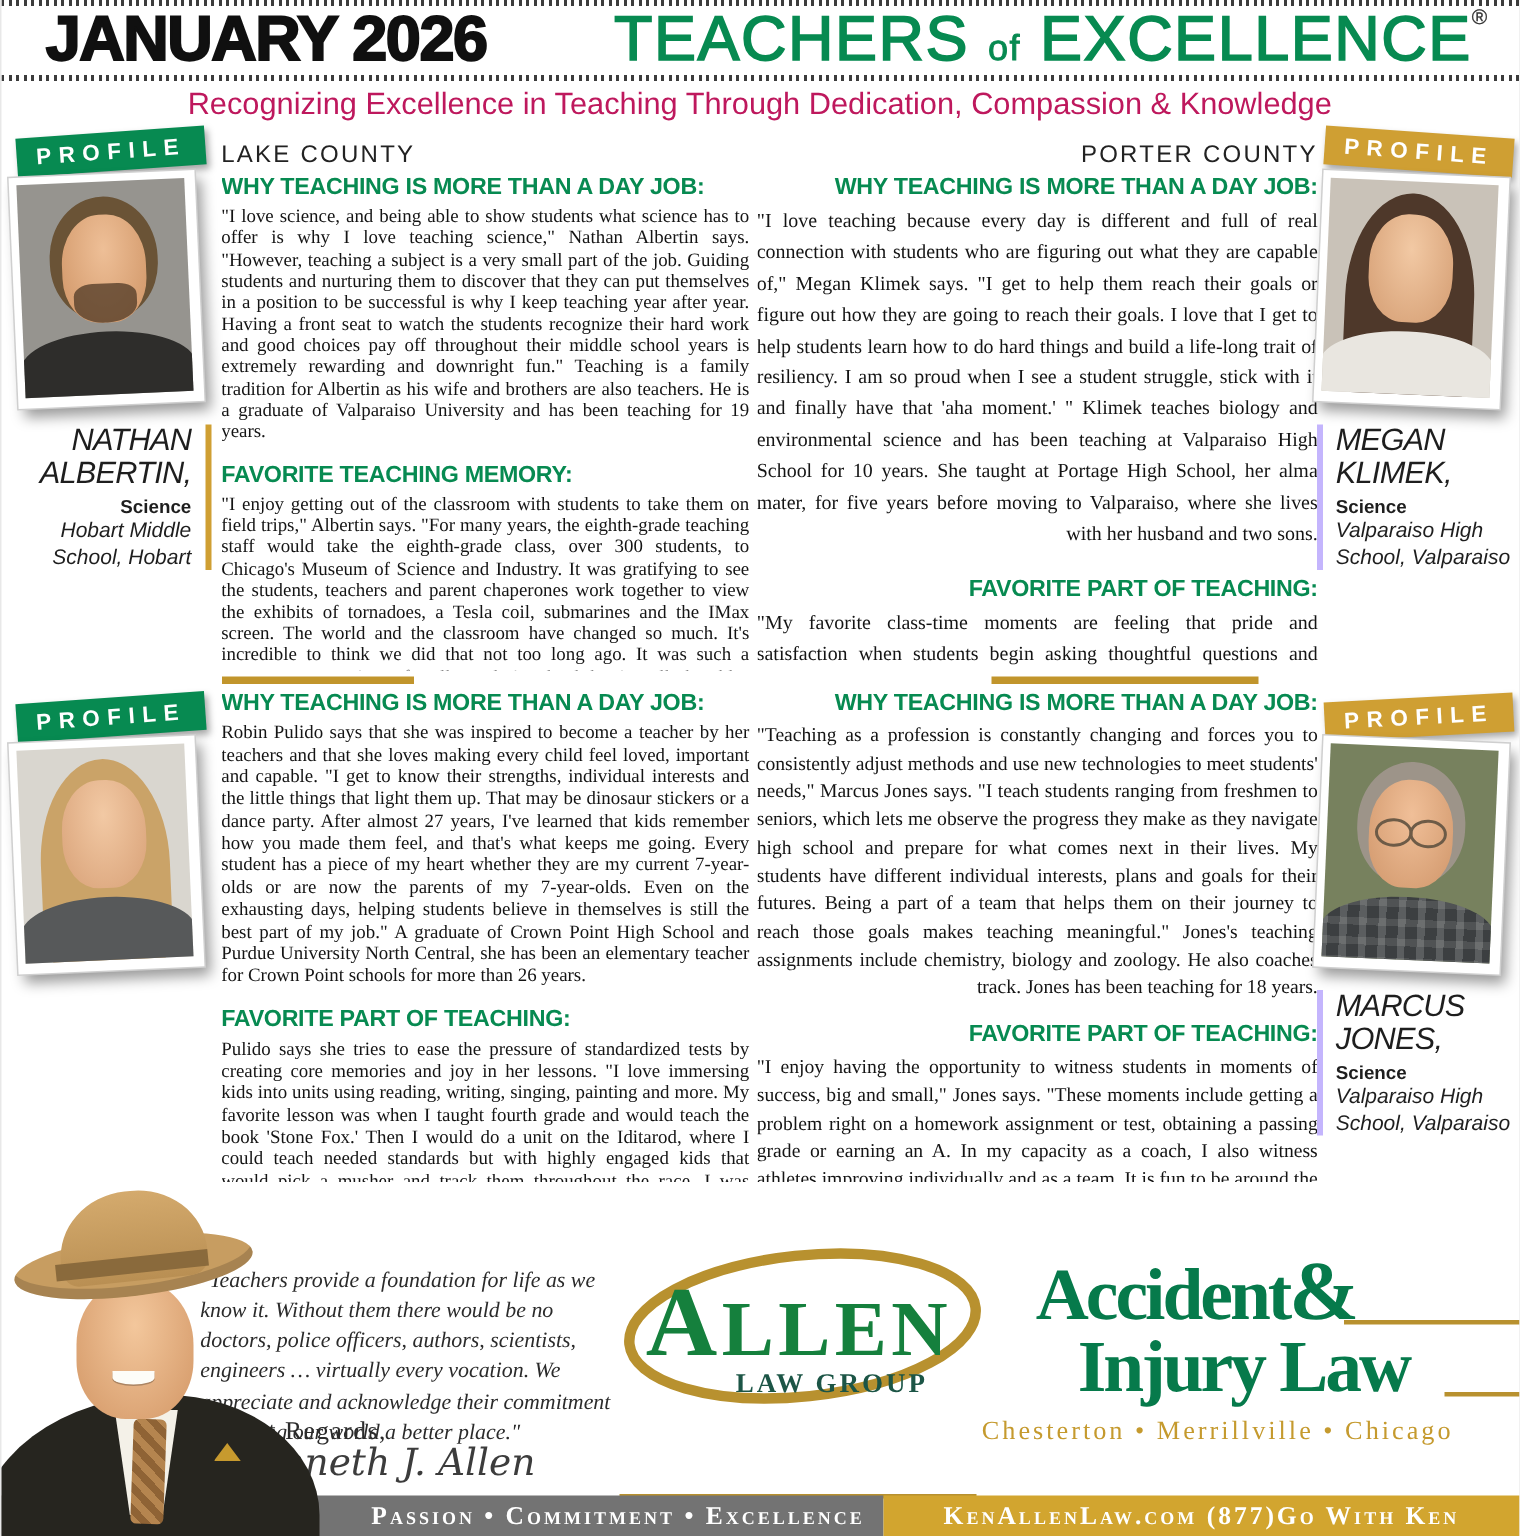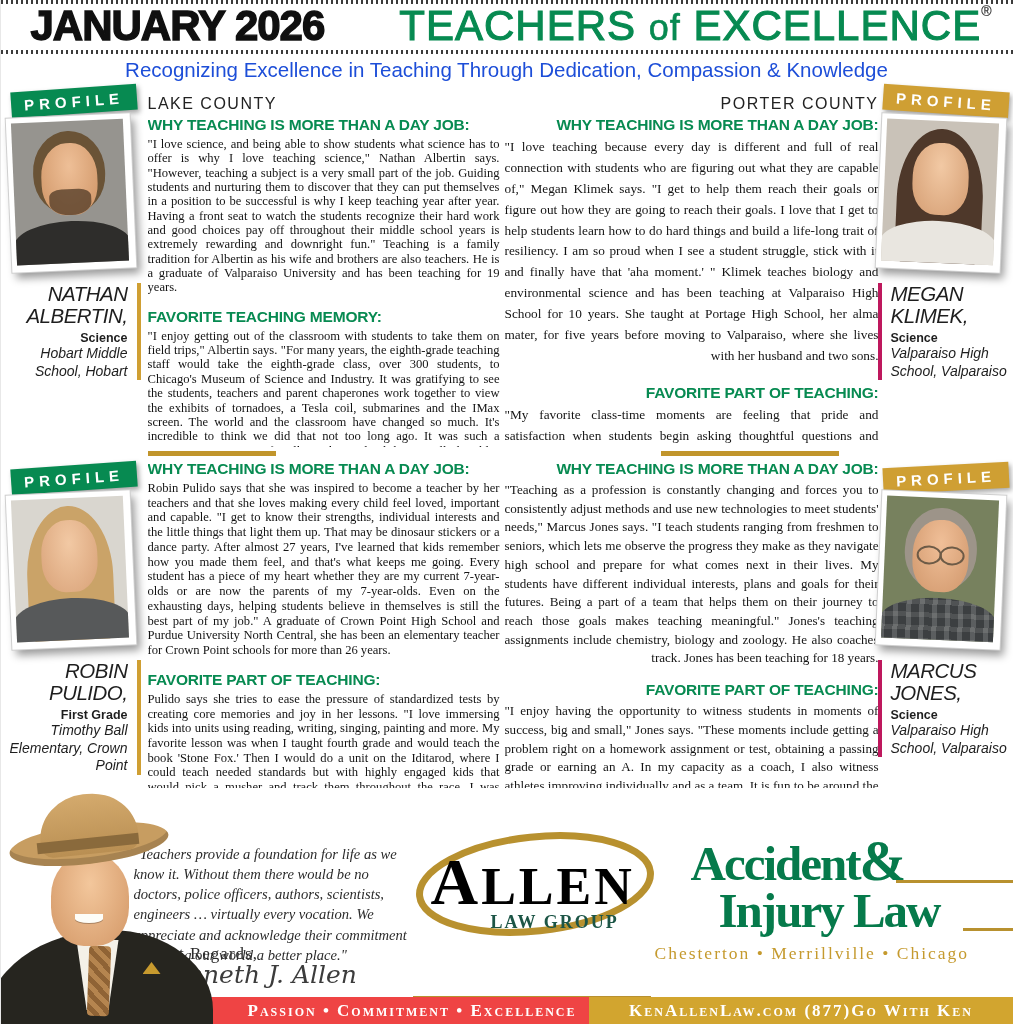--- a/index.html
+++ b/index.html
@@ -15,24 +15,24 @@
   .dotted.top { top:0; }
   .dotted.second { top:50px; }
 
   
   .header-row { position:absolute; top:5px; left:0; right:0; height:45px;
     display:flex; justify-content:space-between; align-items:flex-end; padding:0 20px 0 30px; }
   .issue { font-family:"Liberation Sans",sans-serif; font-weight:700; font-size:42px;
     letter-spacing:-1px; color:#101010; -webkit-text-stroke:1.4px #101010; }
   .brand-title { font-family:"Liberation Sans",sans-serif; font-weight:400; font-size:42px;
     color:#078a51; -webkit-text-stroke:1.1px #078a51; letter-spacing:1px; white-space:nowrap; }
-  .brand-title .of { font-size:36px; -webkit-text-stroke:0.6px #078a51; }
+  .brand-title .of { font-size:24px; -webkit-text-stroke:0.6px #078a51; }
   .brand-title sup { font-size:14px; -webkit-text-stroke:0.2px #333; color:#333; vertical-align:24px; }
   .tagline { position:absolute; top:58px; left:0; right:0; text-align:center;
-    font-family:"Liberation Sans",sans-serif; font-size:20.5px; color:#1d4ed8; }
+    font-family:"Liberation Sans",sans-serif; font-size:20.5px; color:#be185d; }
 
   
   .rail { position:absolute; width:143px; }
   .rail-left  { left:2px; }
   .rail-right { right:1px; }
   .banner { display:inline-block; padding:5px 13px 4px; color:#fff;
     font-family:"Liberation Sans",sans-serif; font-size:15px; font-weight:700;
     letter-spacing:5px; box-shadow:2px 3px 5px rgba(0,0,0,.35); }
   .banner.green { background:#078a51; }
   .banner.gold  { background:#cf9f33; }
@@ -58,21 +58,21 @@
     width:21px; height:15px; border:2.5px solid #6d5b47; border-radius:50%; }
   .glasses .p-face::before { left:4px; } .glasses .p-face::after { right:4px; }
   .p-torso { position:absolute; bottom:-4px; left:-2px; width:116px; height:46px;
     border-radius:50% 50% 0 0; background:var(--shirt); }
   .plaid .p-torso { background-image:
     repeating-linear-gradient(90deg, rgba(255,255,255,.16) 0 5px, transparent 5px 13px),
     repeating-linear-gradient(0deg, rgba(255,255,255,.10) 0 5px, transparent 5px 13px); }
 
   .caption { margin-top:13px; font-family:"Liberation Sans",sans-serif; color:#1e1e1e; }
   .rail-left  .caption { text-align:right; margin-right:5px; border-right:4px solid #cf9f33; padding-right:9px; }
-  .rail-right .caption { text-align:left;  margin-left:9px;  border-left:4px solid #be185d;  padding-left:9px; }
+  .rail-right .caption { text-align:left;  margin-left:9px;  border-left:4px solid #c4b5fd;  padding-left:9px; }
   .pname { font-style:italic; font-size:20.5px; line-height:1.08; letter-spacing:-0.5px; }
   .psub  { font-weight:700; font-size:12.5px; margin-top:4px; }
   .pschool { font-style:italic; font-size:14px; line-height:1.25; }
 
   
   .art { position:absolute; overflow:hidden; }
   #art-nathan { left:147px; top:95px;  width:352px; height:352px; }
   #art-klimek { left:504px; top:95px;  width:374px; height:352px; text-align:right; }
   #art-robin  { left:147px; top:460px; width:352px; height:328px; }
   #art-jones  { left:504px; top:460px; width:374px; height:328px; text-align:right; }
@@ -96,42 +96,42 @@
   .quote { position:absolute; left:133px; top:56px; width:286px;
     font-style:italic; font-size:14.6px; line-height:1.38; color:#2b2b2b; }
   .regards { position:absolute; left:150px; top:156px; width:210px; text-align:left;
     font-size:17px; letter-spacing:1px; color:#2b2b2b; }
   .signature { position:absolute; left:140px; top:172px; width:230px; text-align:center;
     font-family:"DejaVu Serif",serif; font-style:italic; font-size:25px; color:#3c3c3c; }
 
   .allen { position:absolute; left:406px; top:40px; width:250px; height:196px; }
   .allen svg { position:absolute; left:0; top:4px; }
   .allen-word { position:absolute; left:24px; top:16px; font-family:"Liberation Serif",serif;
-    font-weight:700; font-size:52px; color:#000000; letter-spacing:3px; }
+    font-weight:700; font-size:52px; color:#15803d; letter-spacing:3px; }
   .allen-word::first-letter { font-size:66px; }
   .lawgroup { position:absolute; left:84px; top:84px; font-weight:700; font-size:18px;
     color:#1c5546; letter-spacing:2px; }
   .injury { position:absolute; left:6px; top:168px; width:238px; text-align:center;
     font-size:20px; color:#1c5546; letter-spacing:4px;
     border-top:3px solid #b8912f; border-bottom:3px solid #b8912f; padding:2px 0 3px; }
 
   .aul { position:absolute; left:690px; top:48px; width:323px; color:#067a4b;
     font-family:"Liberation Serif",serif; }
   .aul-line1, .aul-line2 { font-weight:700; font-size:49px; line-height:0.92; letter-spacing:-2px; }
   .aul-line1 .amp { font-size:56px; }
   .aul-line2 { margin-left:28px; }
   .aul-rule { position:absolute; height:3px; background:#b8912f; }
   .aul-rule.r1 { top:44px; left:205px; right:-0px; }
   .aul-rule.r2 { top:92px; left:272px; right:0; }
   .excl { font-style:italic; font-weight:700; font-size:20px; color:#111; text-align:right;
     padding-right:14px; margin-top:-4px; font-family:"DejaVu Serif",serif; }
   .cities { margin:10px 0 0 -36px; font-size:17.5px; color:#c59a2e; letter-spacing:2px; white-space:nowrap; }
 
   .bar { position:absolute; bottom:0; left:0; right:0; height:27px; display:flex; z-index:1; }
-  .bar-green { flex:0 0 588px; background:#ef4444; display:flex; align-items:center;
+  .bar-green { flex:0 0 588px; background:#737373; display:flex; align-items:center;
     justify-content:flex-end; padding-right:12px; }
   .bar-gold { flex:1; background:#d2a52f; display:flex; align-items:center; justify-content:center; }
   .bar span { font-variant:small-caps; font-weight:700; font-size:17px; letter-spacing:2px;
     color:#fff; white-space:nowrap; }
 
   .ken { position:absolute; left:0; bottom:0; width:196px; height:234px; z-index:3; }
   .k-brim { position:absolute; top:34px; left:8px; width:160px; height:40px; background:#c79d61;
     border-radius:50%; transform:rotate(-7deg); box-shadow:inset 0 -7px 0 rgba(0,0,0,.16); }
   .k-crown { position:absolute; top:4px; left:38px; width:98px; height:60px;
     background:linear-gradient(#d4aa6d,#b98f53); transform:rotate(-6deg);
@@ -220,26 +220,20 @@
 
   <aside class="rail rail-left" style="top:465px;">
     <div class="banner green">PROFILE</div>
     <div class="photo">
       <div class="portrait long-hair" style="--bg:#d9d6cf;--hair:#caa368;--skin1:#f2c9a4;--skin2:#dca77e;--shirt:#57595a;">
         <div class="p-hair"></div>
         <div class="p-face"></div>
         <div class="p-torso"></div>
       </div>
     </div>
-    <div class="caption">
-      <div class="pname">ROBIN</div>
-      <div class="pname">PULIDO,</div>
-      <div class="psub">First Grade</div>
-      <div class="pschool">Timothy Ball Elementary, Crown Point</div>
-    </div>
   </aside>
 
   <article class="art left" id="art-robin">
     <h2 class="sec">WHY TEACHING IS MORE THAN A DAY JOB:</h2>
     <p class="body">Robin Pulido says that she was inspired to become a teacher by her teachers and that she loves making every child feel loved, important and capable. "I get to know their strengths, individual interests and the little things that light them up. That may be dinosaur stickers or a dance party. After almost 27 years, I've learned that kids remember how you made them feel, and that's what keeps me going. Every student has a piece of my heart whether they are my current 7-year-olds or are now the parents of my 7-year-olds. Even on the exhausting days, helping students believe in themselves is still the best part of my job." A graduate of Crown Point High School and Purdue University North Central, she has been an elementary teacher for Crown Point schools for more than 26 years.</p>
     <h2 class="sec second">FAVORITE PART OF TEACHING:</h2>
     <p class="body">Pulido says she tries to ease the pressure of standardized tests by creating core memories and joy in her lessons. "I love immersing kids into units using reading, writing, singing, painting and more. My favorite lesson was when I taught fourth grade and would teach the book 'Stone Fox.' Then I would do a unit on the Iditarod, where I could teach needed standards but with highly engaged kids that would pick a musher and track them throughout the race. I was teaching math, history, writing and research. I love running into my former students from more than 15 years ago that still remember and talk about it. That's makes my heart happy."</p>
   </article>
 
   <article class="art right" id="art-jones">

